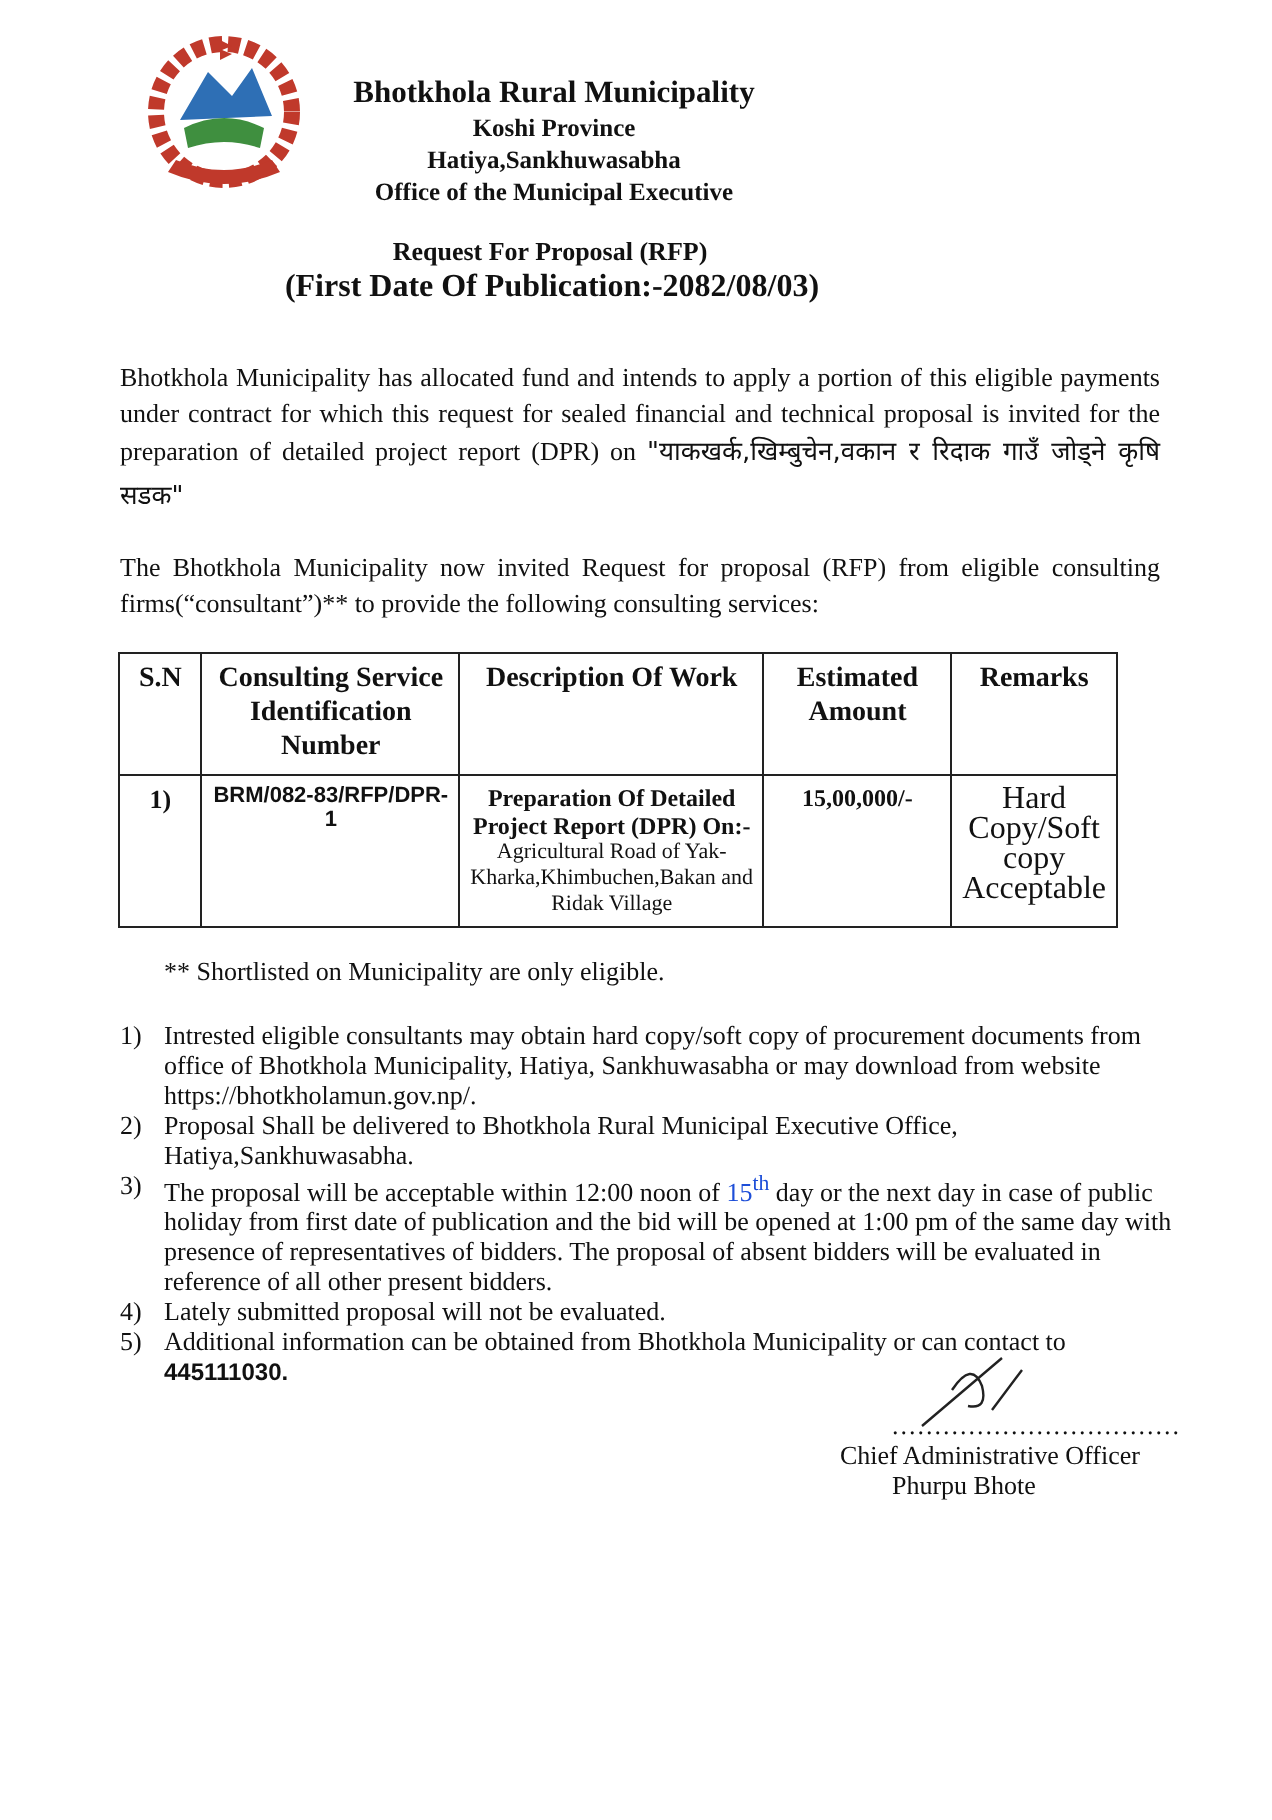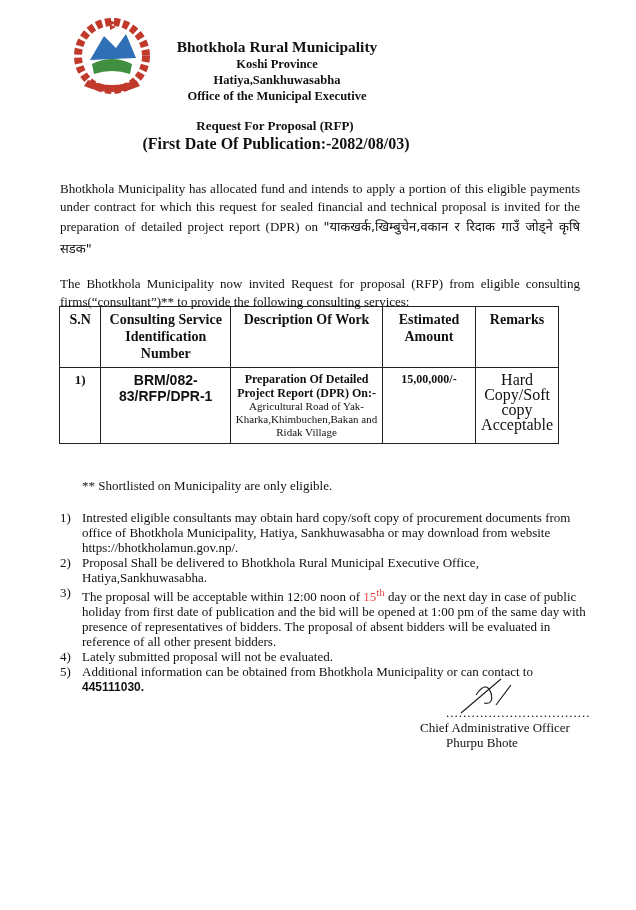--- a/index.html
+++ b/index.html
@@ -10,32 +10,32 @@
   .emblem { position: absolute; left: 70px; top: 18px; width: 84px; height: 80px; }
   .header { position: absolute; left: 0; width: 528px; top: 38px; text-align: center; font-weight: bold; }
   .header .h1 { font-size: 15.5px; line-height: 18px; margin-left: 26px; }
   .header .h2 { font-size: 12.5px; line-height: 16px; margin-left: 26px; }
   .header .rfp { font-size: 13px; line-height: 16px; margin-top: 14px; margin-left: 22px; }
   .header .date { font-size: 16px; line-height: 20px; margin-left: 24px; }
   .para { position: absolute; left: 60px; width: 520px; font-size: 13px; line-height: 18px; text-align: justify; }
   .p1 { top: 180px; }
   .p1 .dev { font-family: "DejaVu Sans", sans-serif; font-size: 13px; line-height: 22px; }
   .p2 { top: 275px; }
-  table { position: absolute; left: 59px; top: 306px; width: 500px; border-collapse: collapse; font-size: 13px; }
+  table { position: absolute; left: 59px; top: 326px; width: 500px; border-collapse: collapse; font-size: 13px; }
   th, td { border: 1.5px solid #222; vertical-align: top; text-align: center; padding: 4px 4px; }
   th { height: 52px; font-size: 14px; line-height: 17px; }
   td { height: 62px; }
-  .id { font-family: "Liberation Sans", sans-serif; font-weight: bold; font-size: 14px; }
+  .id { font-family: "Liberation Sans", sans-serif; font-weight: bold; font-size: 11px; }
   .desc-b { font-weight: bold; font-size: 12px; line-height: 14px; }
   .desc-n { font-size: 11px; line-height: 13px; }
   .note { position: absolute; left: 82px; top: 478px; font-size: 13px; }
   ol { position: absolute; left: 60px; top: 510px; width: 530px; margin: 0; padding: 0; list-style: none; font-size: 13px; line-height: 15px; }
   ol li { display: flex; }
   ol li .num { width: 22px; flex: none; }
-  .red { color: #ef4444; }
+  .red { color: #1d4ed8; }
   .phone { font-family: "Liberation Sans", sans-serif; font-weight: bold; font-size: 12px; }
   .sig { position: absolute; left: 420px; top: 705px; width: 170px; font-size: 13px; line-height: 15px; }
   .sig .dots { letter-spacing: 1px; margin-left: 26px; }
   .sig .name { margin-left: 26px; }
 </style>
 </head>
 <body>
 
 <svg class="emblem" viewBox="0 0 84 80">
   <circle cx="42" cy="38" r="34" fill="none" stroke="#c0392b" stroke-width="8" stroke-dasharray="6 3"></circle>

